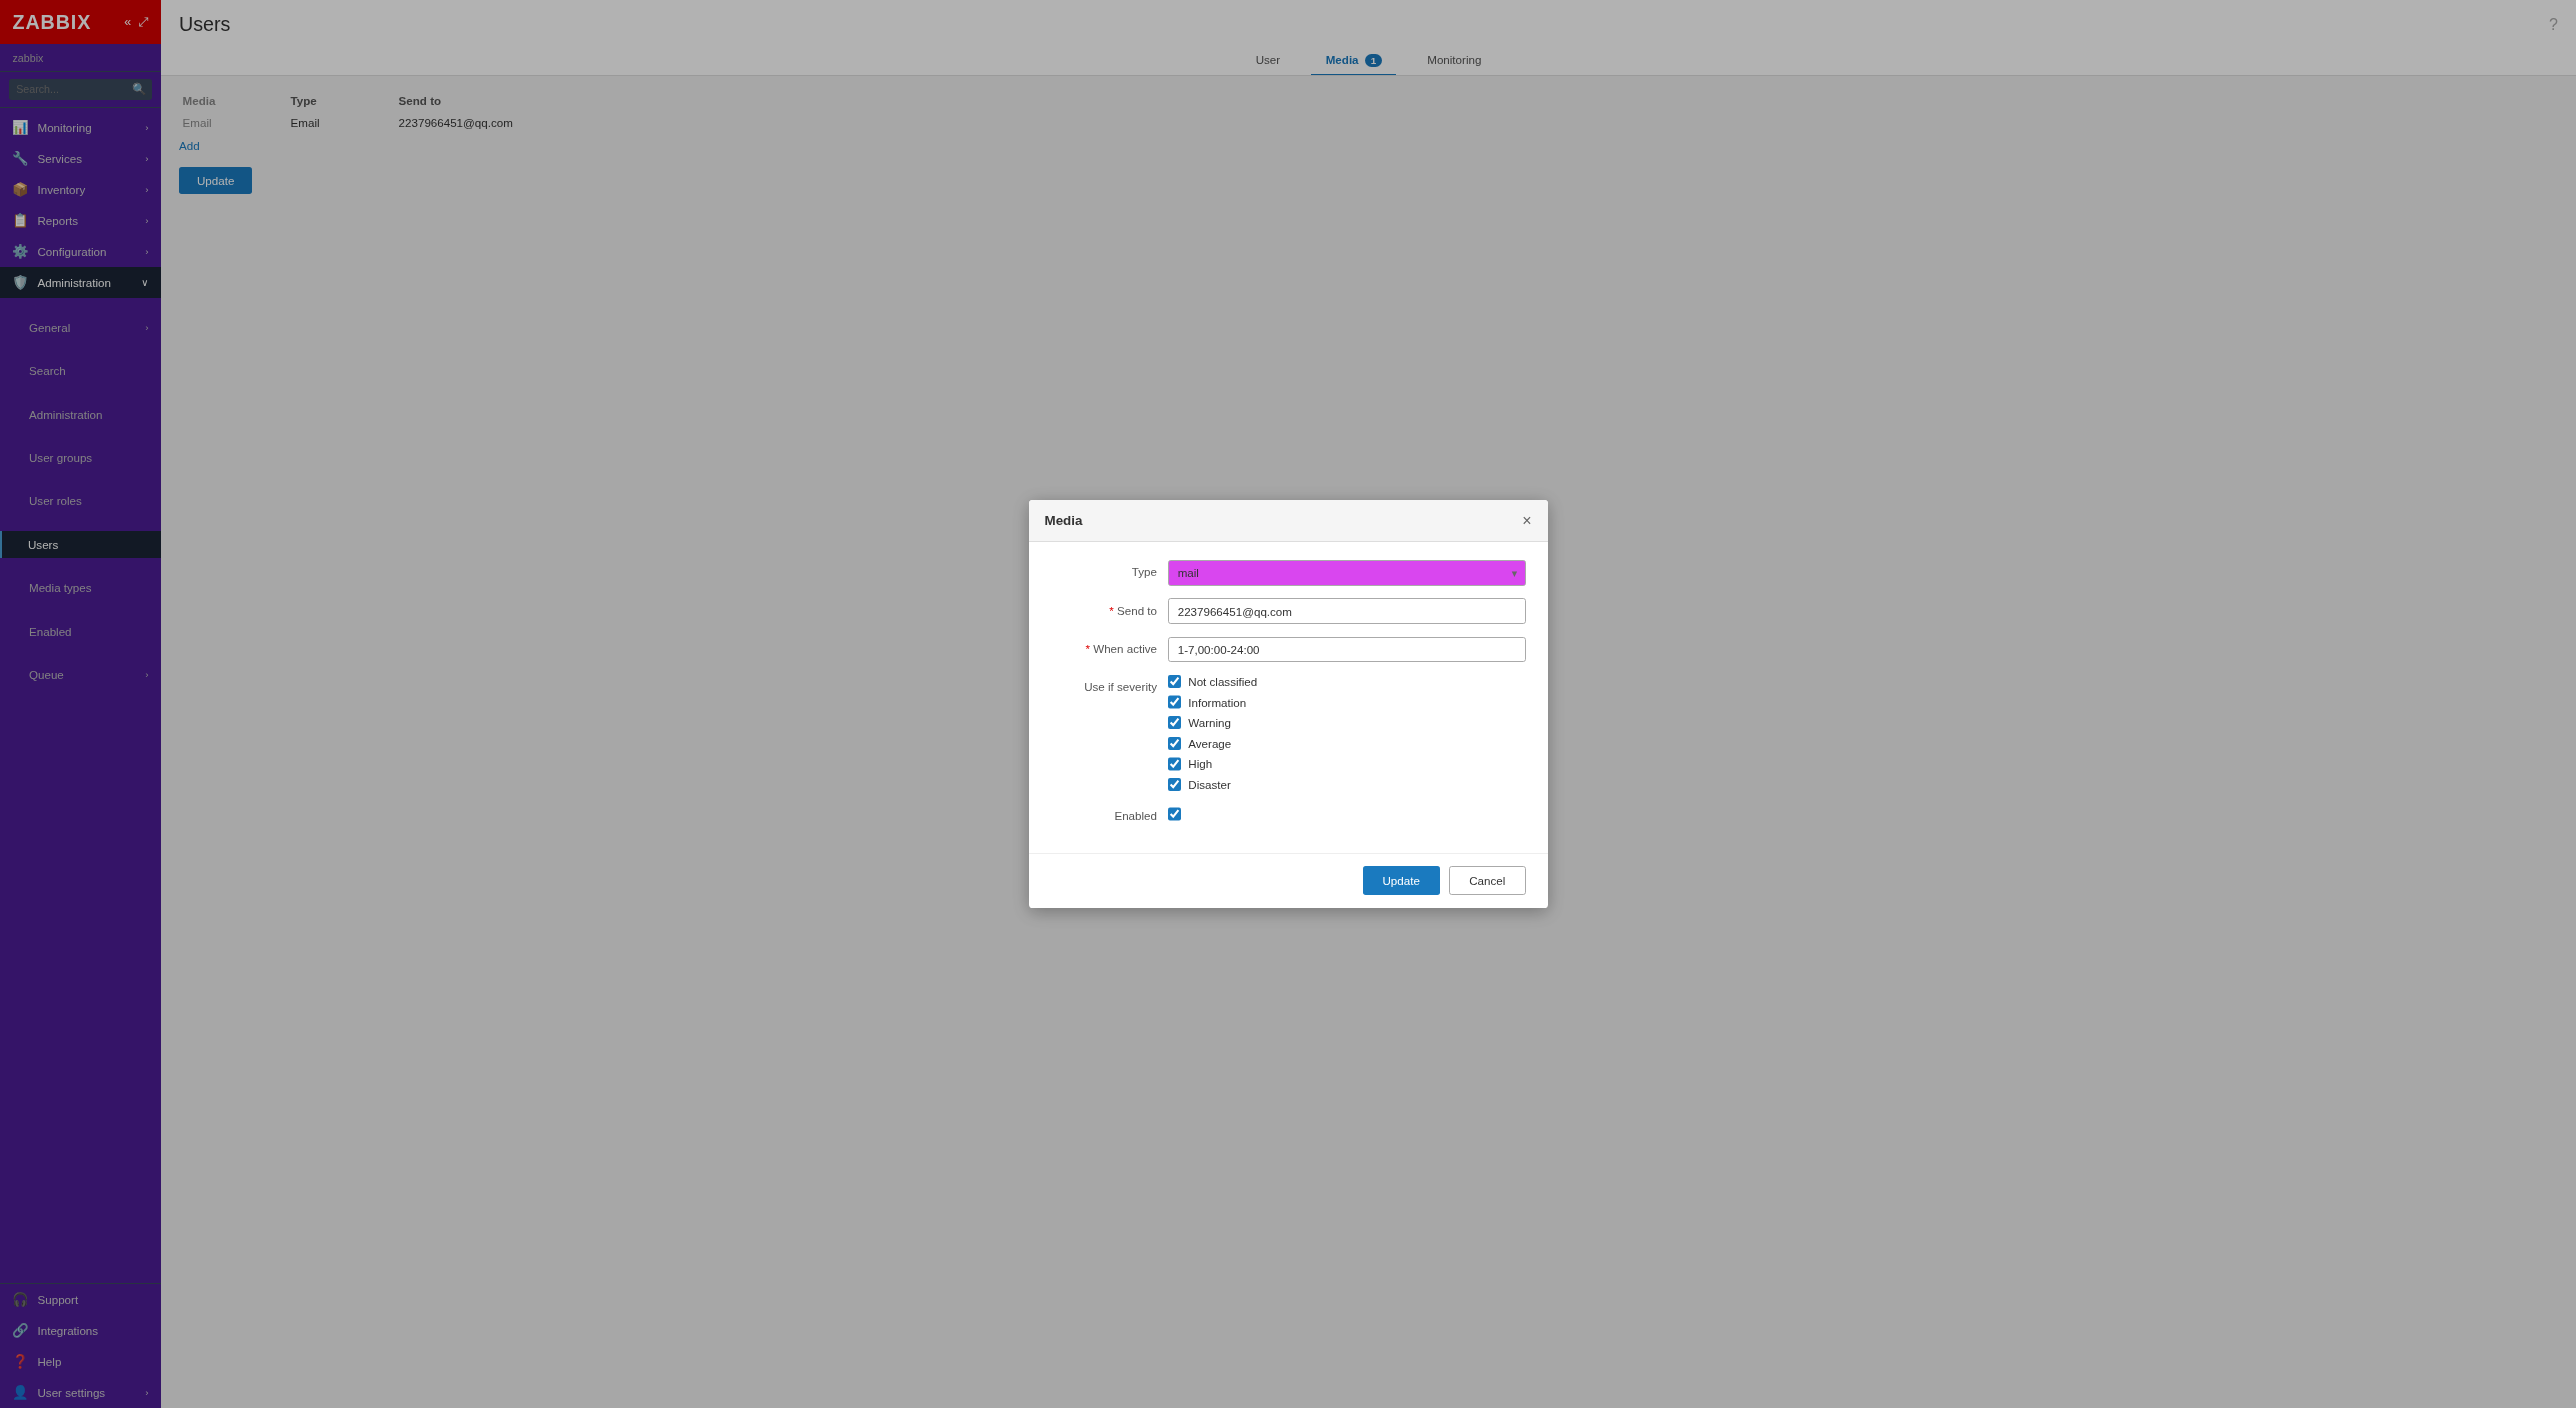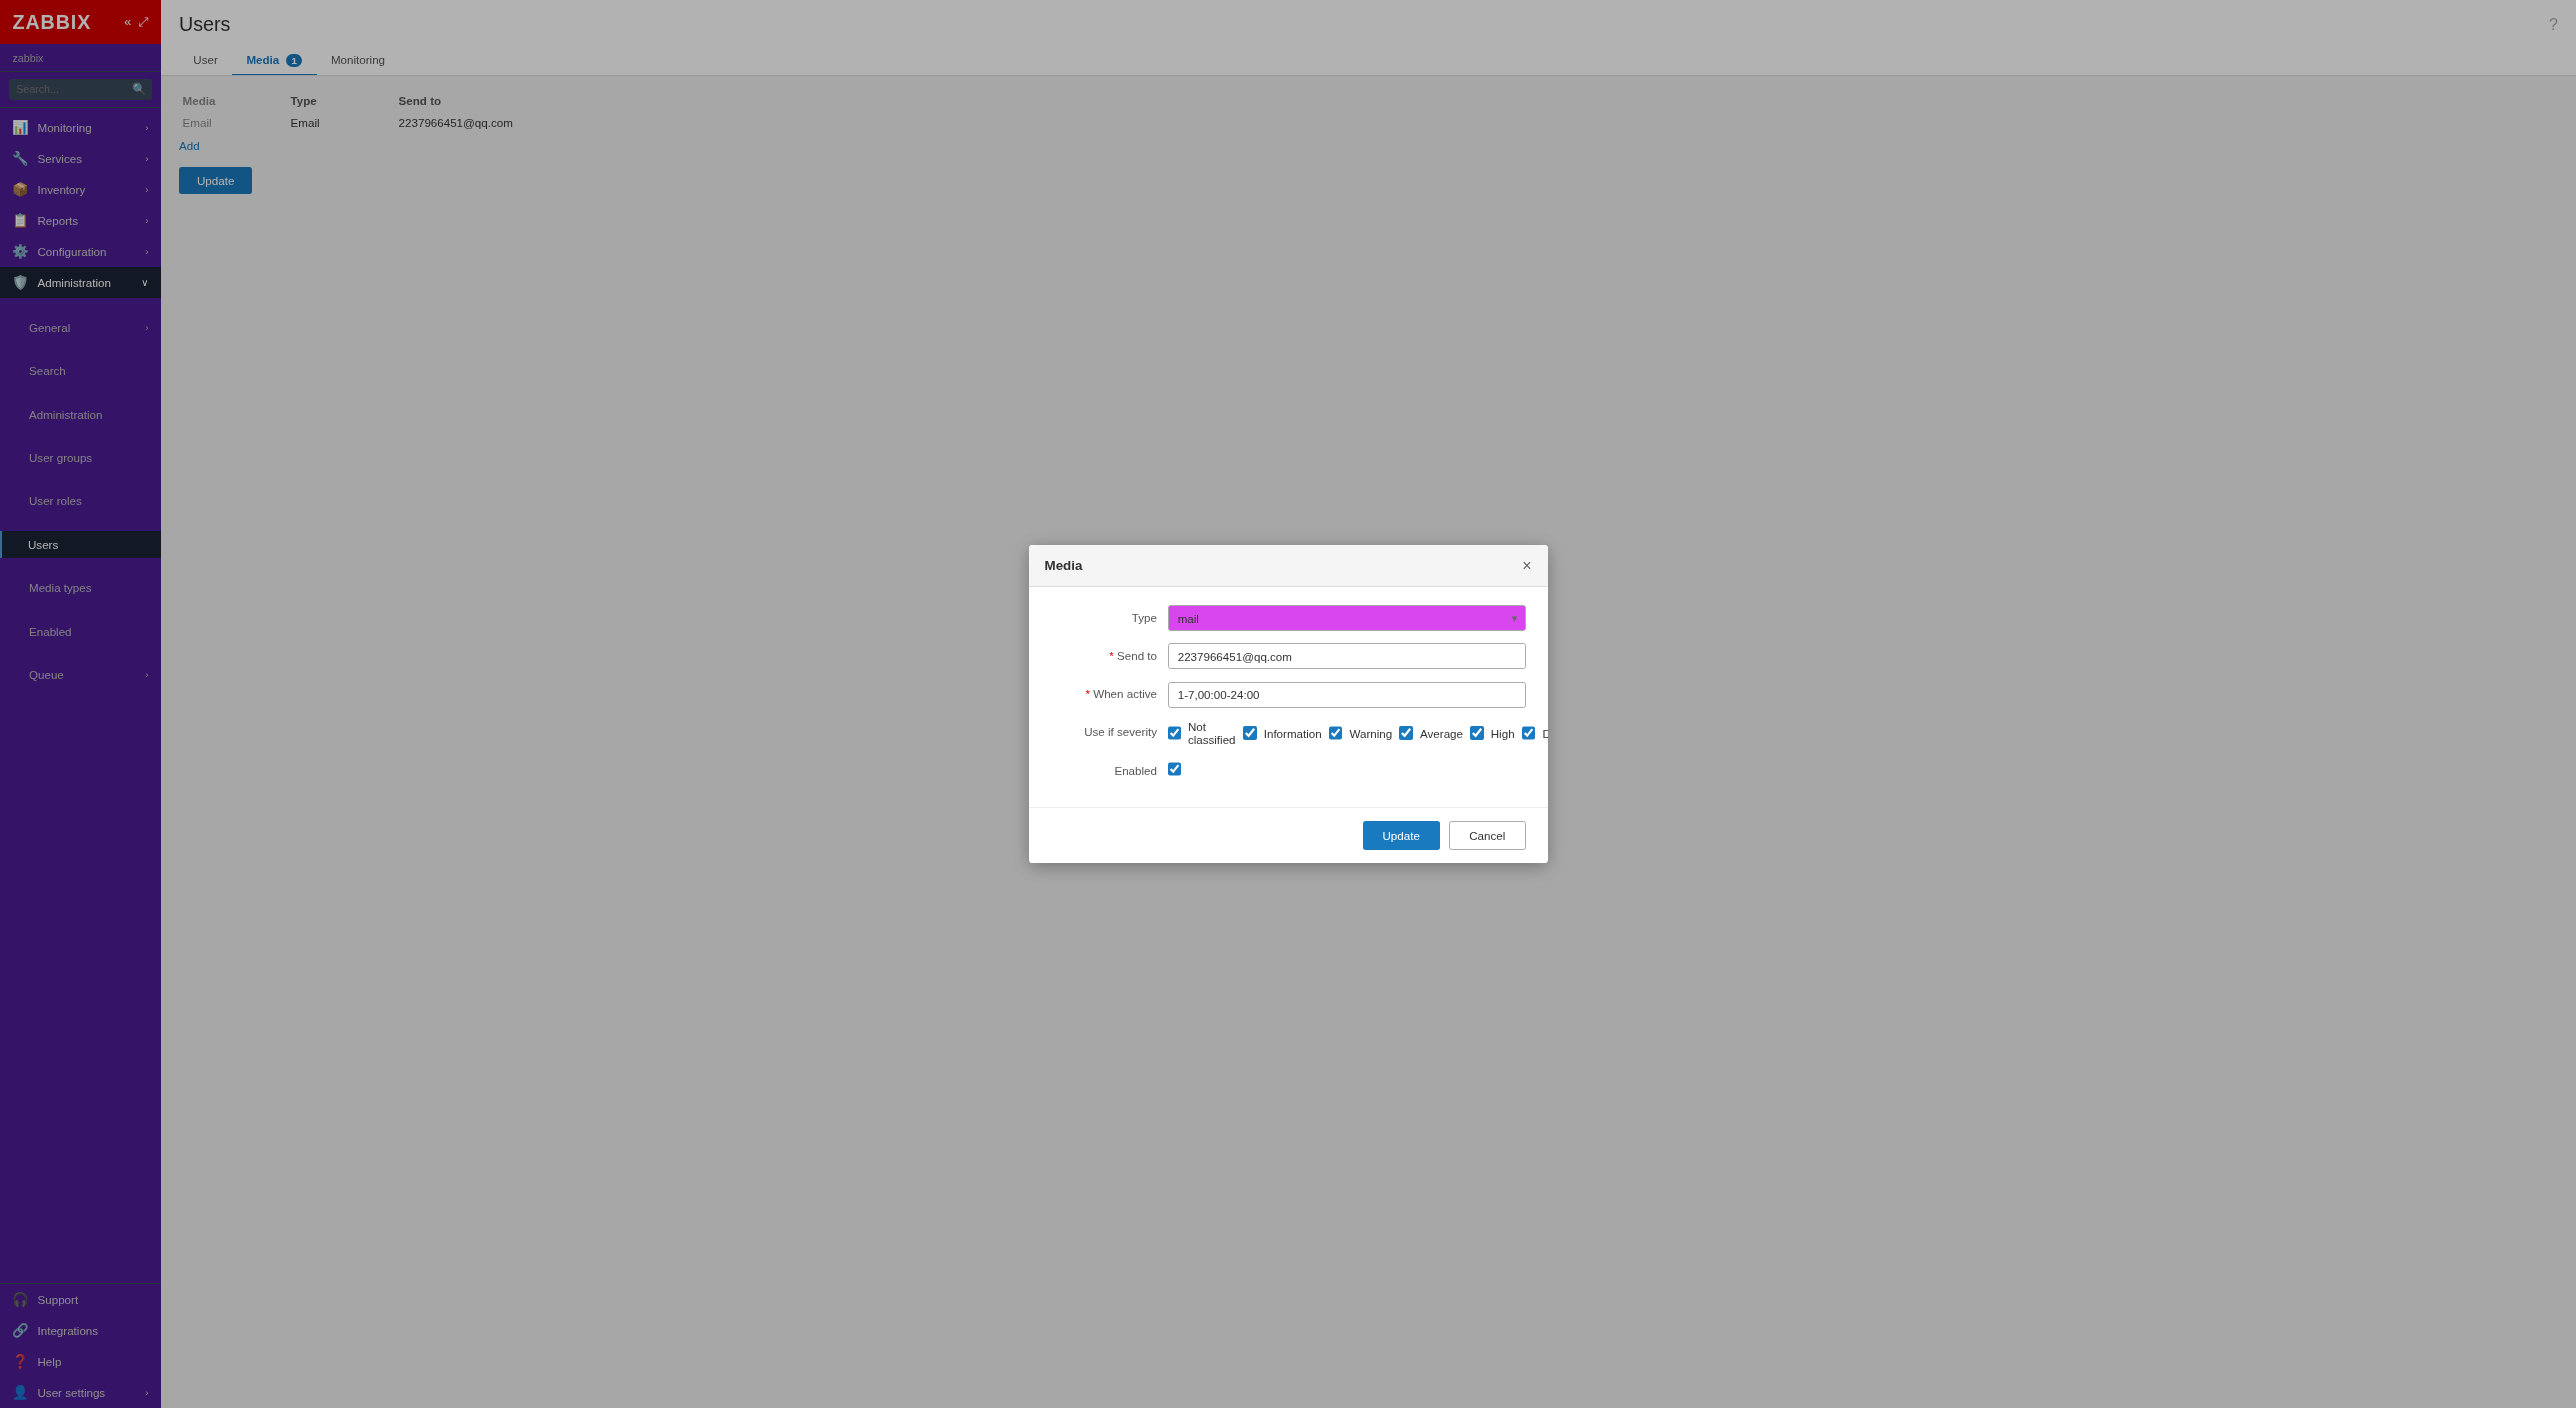--- a/index.html
+++ b/index.html
@@ -107,21 +107,22 @@
       border-bottom: 0.9px solid #ddd;
     }
     .page-title {
       font-size: 19.7px;
       font-weight: normal;
       color: #333;
       margin-bottom: 10.7px;
     }
     .tabs {
       display: flex;
-      gap: 0;
+      gap: 17px;
+      justify-content: center;
     }
     .tab {
       padding: 7.2px 14.3px;
       cursor: pointer;
       font-size: 11.6px;
       color: #555;
       border-bottom: 1.8px solid transparent;
       text-decoration: none;
     }
     .tab.active {
@@ -278,21 +279,21 @@
       position: absolute;
       right: 9px;
       top: 50%;
       transform: translateY(-50%);
       pointer-events: none;
       color: #666;
       font-size: 10.7px;
     }
     .checkbox-group {
       display: flex;
-      flex-direction: row;
+      flex-direction: column;
       gap: 7.2px;
     }
     .checkbox-item {
       display: flex;
       align-items: center;
       gap: 7.2px;
       font-size: 11.6px;
       color: #333;
     }
     .checkbox-item input[type="checkbox"] {

